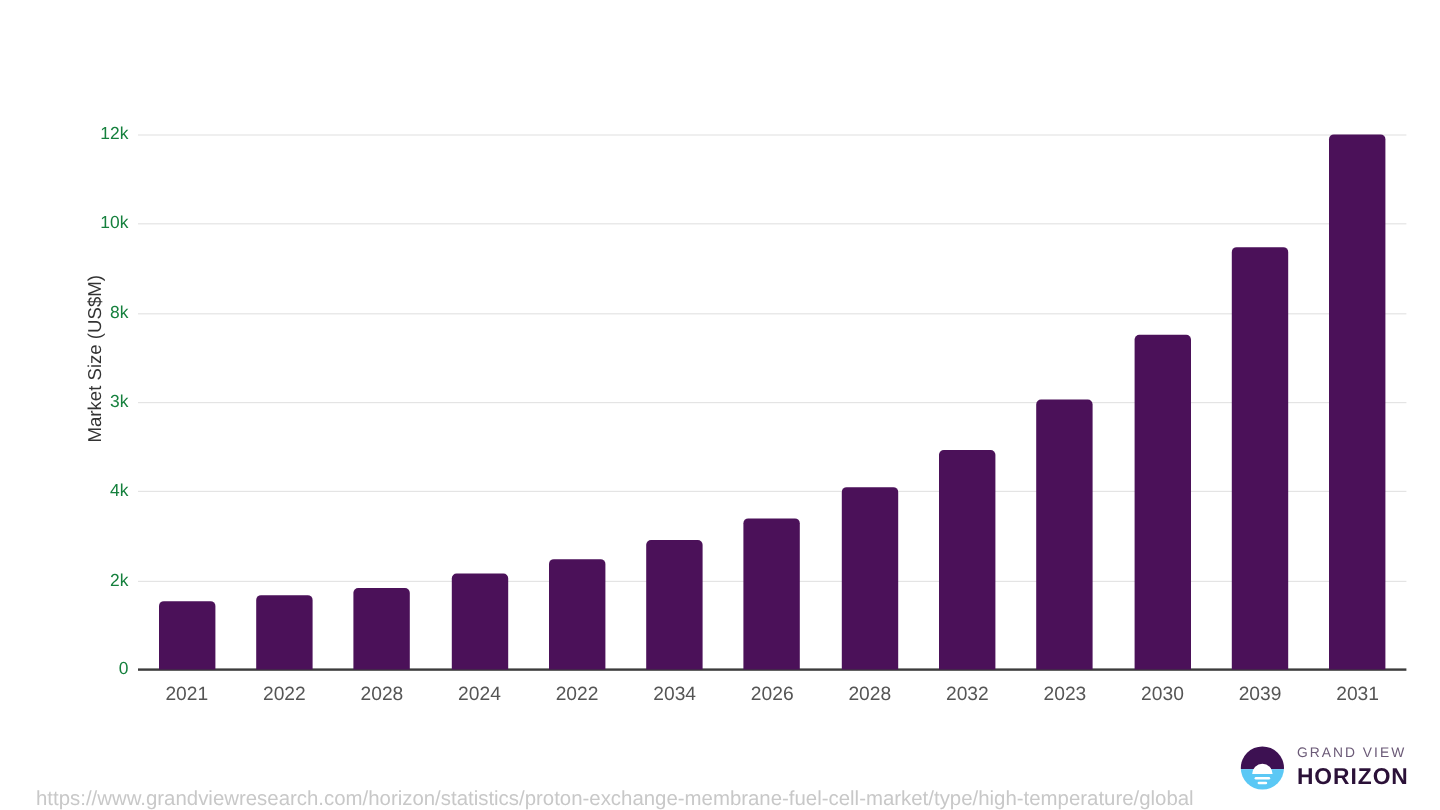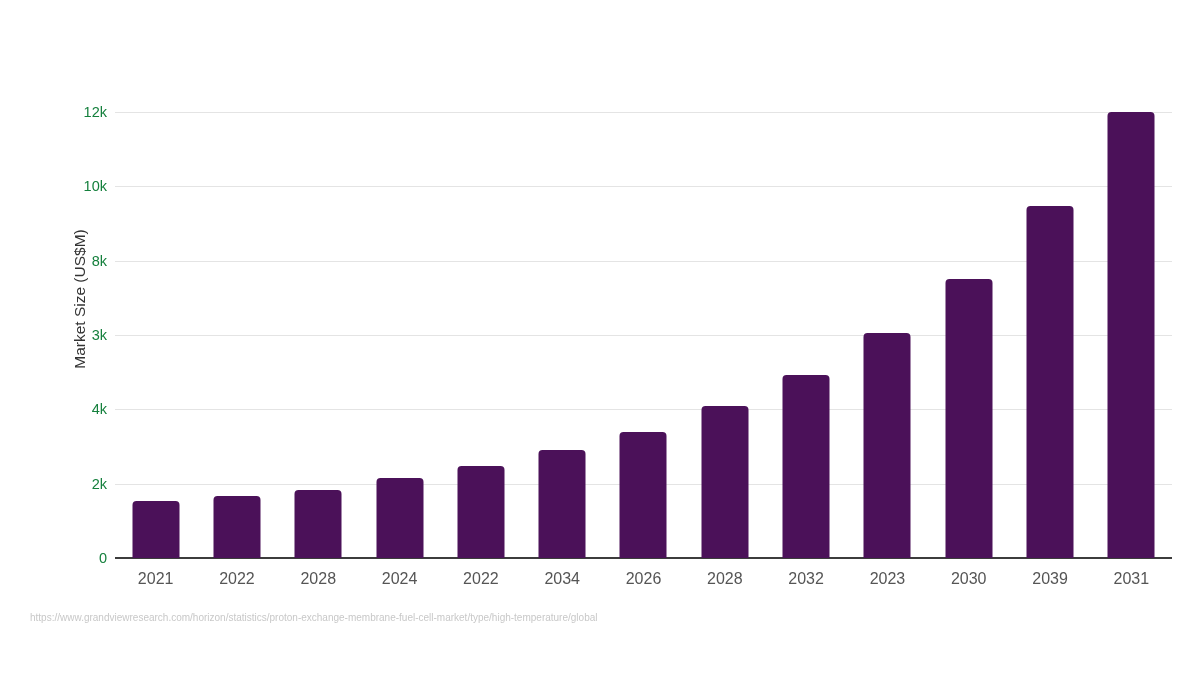--- a/index.html
+++ b/index.html
@@ -115,22 +115,22 @@
     font-size: 16px;
     color: #555555;
     text-align: center;
     transform: translateX(-50%);
     white-space: nowrap;
   }
   
   .footer-url {
     position: absolute;
     left: 30px;
-    top: 612px;
-    font-size: 10px;
+    top: 656px;
+    font-size: 17px;
     color: #c8c8c8;
     white-space: nowrap;
   }
   .logo {
     position: absolute;
     right: 26px;
     top: 620px;
     display: flex;
     align-items: center;
     gap: 9px;
@@ -254,14 +254,36 @@
       <div class="x-tick" style="left: 724.808px;">2028</div>
       <div class="x-tick" style="left: 806.115px;">2032</div>
       <div class="x-tick" style="left: 887.423px;">2023</div>
       <div class="x-tick" style="left: 968.731px;">2030</div>
       <div class="x-tick" style="left: 1050.04px;">2039</div>
       <div class="x-tick" style="left: 1131.35px;">2031</div>
     </div>
 
   <div class="footer-url">https://www.grandviewresearch.com/horizon/statistics/proton-exchange-membrane-fuel-cell-market/type/high-temperature/global</div>
 
+  <div class="logo">
+    <div class="logo-mark">
+      <svg viewBox="0 0 40 40" width="40" height="40" aria-hidden="true">
+        <defs>
+          <clipPath id="circClip">
+              <circle cx="20" cy="20" r="18"></circle>
+            </clipPath>
+        </defs>
+        <g clip-path="url(#circClip)">
+          <rect x="0" y="0" width="40" height="21" fill="#3d1152"></rect>
+          <rect x="0" y="21" width="40" height="19" fill="#5bc8f5"></rect>
+          <path d="M11.5 25 a8.5 8.5 0 0 1 17 0 z" fill="#ffffff"></path>
+          <rect x="13.5" y="27.5" width="13" height="2.1" rx="1.05" fill="#ffffff"></rect>
+          <rect x="16" y="31.5" width="8" height="2.1" rx="1.05" fill="#ffffff"></rect>
+        </g>
+      </svg>
+    </div>
+    <div class="logo-text">
+      <span class="top">GRAND VIEW</span>
+      <span class="bottom">HORIZON</span>
+    </div>
+  </div>
 
 </div>
 
 </body></html>

